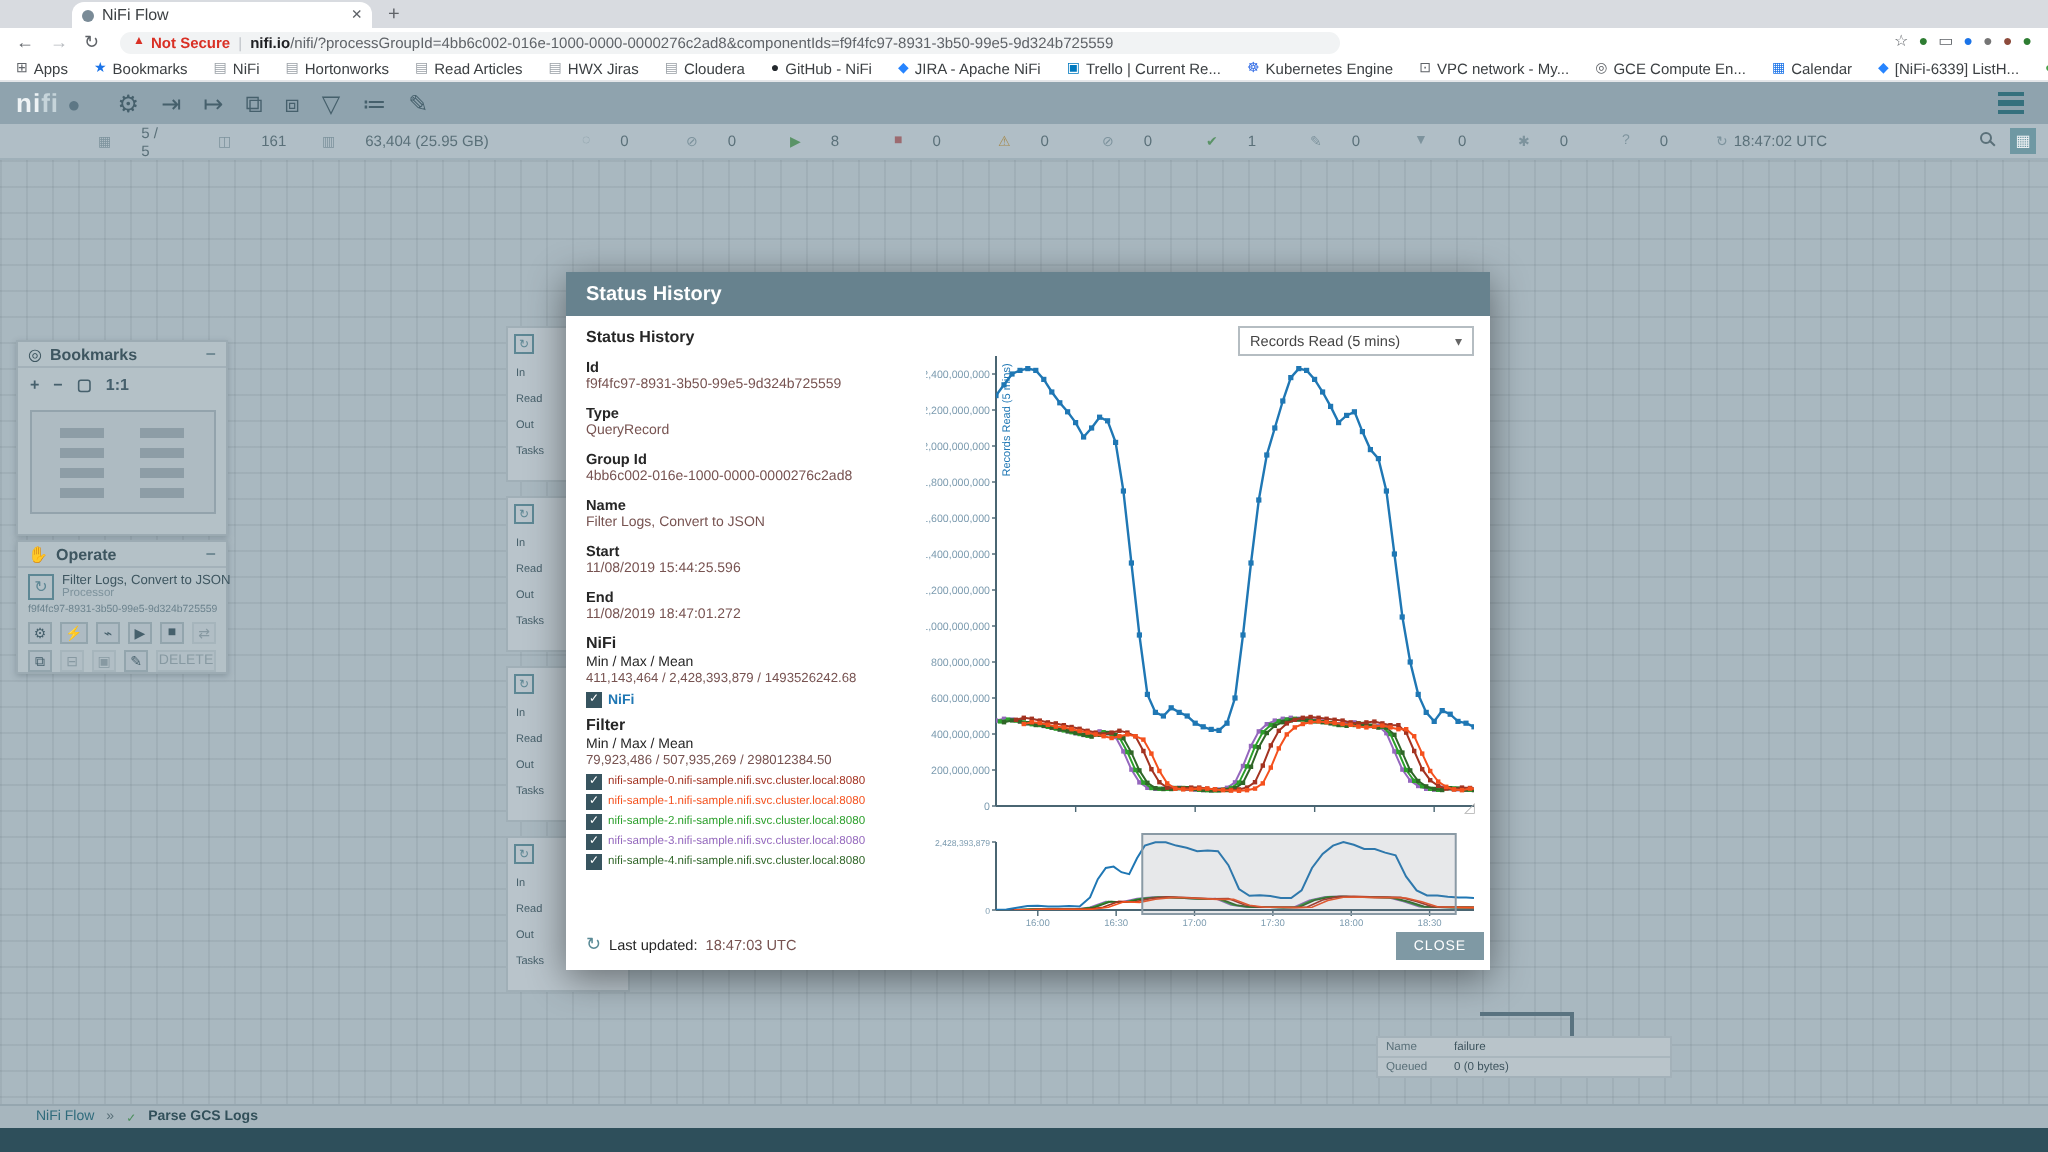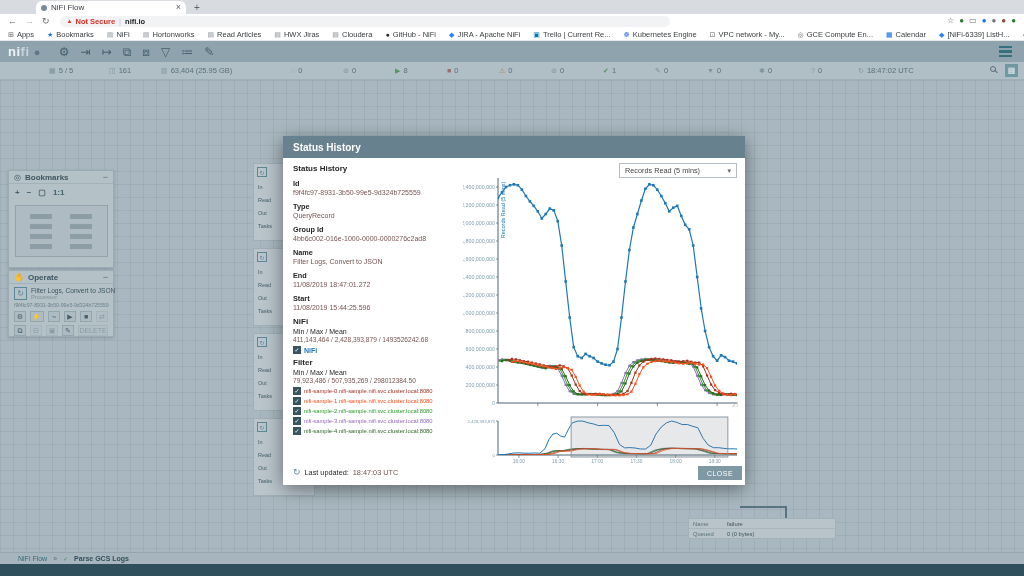--- a/index.html
+++ b/index.html
@@ -35,21 +35,21 @@
   #nifi-logo{margin-left:8px;font-size:13px;font-weight:bold;letter-spacing:.5px;}
   #nifi-logo .ni{color:#eef3f5;}
   #nifi-logo .fi{color:#c6d4da;}
   #nifi-logo .drop{color:#5d7785;font-size:11px;}
   #nifi-toolbar-icons{display:flex;gap:11px;margin-left:18px;}
   .cmp-ic{font-size:12px;color:#46606c;}
   #hamburger{margin-left:auto;margin-right:12px;display:flex;flex-direction:column;gap:2px;}
   #hamburger span{display:block;width:13px;height:2.5px;background:#35707d;}
   #status-bar{left:0;top:62px;width:1024px;height:18px;background:#b0bec6;border-bottom:1px solid #9fb0b9;display:flex;align-items:center;font-size:7.5px;color:#5a7079;}
   #status-items{display:flex;align-items:center;margin-left:20px;gap:0;}
-  .st-item{display:flex;align-items:center;gap:3px;width:52px;padding-left:29px;}
+  .st-item{display:flex;align-items:center;gap:15px;width:52px;padding-left:29px;}
   .st-item:first-child{width:60px;}
   .st-item:nth-child(3){width:130px;}
   .st-ic{font-size:7px;color:#7d939d;}
   #status-time{display:flex;align-items:center;gap:3px;margin-left:24px;}
   #status-right{margin-left:auto;margin-right:6px;display:flex;align-items:center;gap:6px;}
   .magwrap{position:relative;width:9px;height:9px;}
   .mag{position:absolute;left:0;top:0;width:6px;height:6px;border:1px solid #5a7079;border-radius:50%;}
   .mag::after{content:"";position:absolute;width:4px;height:1px;background:#5a7079;transform:rotate(45deg);right:-3px;bottom:-1px;}
   #settings-btn{width:13px;height:13px;background:#6f98a3;color:#e8eef1;font-size:8px;display:flex;align-items:center;justify-content:center;}
 
@@ -135,20 +135,21 @@
 
   <div class="abs" id="toolbar-row">
     <span class="navic">←</span>
     <span class="navic dis">→</span>
     <span class="navic">↻</span>
     <div id="omnibox">
       <span class="warn-tri">▲</span>
       <span class="notsecure">Not Secure</span>
       <span class="om-sep">|</span>
       <span class="om-domain">nifi.io</span>
+      <span class="om-path">/nifi/?processGroupId=4bb6c002-016e-1000-0000-0000276c2ad8&amp;componentIds=f9f4fc97-8931-3b50-99e5-9d324b725559</span>
     </div>
     <div id="ext-icons">
         <span class="ext-ic" style="color: rgb(95, 99, 104);">☆</span>
         <span class="ext-ic" style="color: rgb(46, 125, 50);">●</span>
         <span class="ext-ic" style="color: rgb(95, 99, 104);">▭</span>
         <span class="ext-ic" style="color: rgb(26, 115, 232);">●</span>
         <span class="ext-ic" style="color: rgb(117, 117, 117);">●</span>
         <span class="ext-ic" style="color: rgb(141, 75, 60);">●</span>
         <span class="ext-ic" style="color: rgb(46, 125, 50);">●</span>
       </div>
@@ -441,26 +442,26 @@
           </div>
           <div class="fld">
             <div class="l">Group Id</div>
             <div class="v">4bb6c002-016e-1000-0000-0000276c2ad8</div>
           </div>
           <div class="fld">
             <div class="l">Name</div>
             <div class="v">Filter Logs, Convert to JSON</div>
           </div>
           <div class="fld">
+            <div class="l">Start</div>
+            <div class="v">11/08/2019 15:44:25.596</div>
+          </div>
+          <div class="fld">
             <div class="l">End</div>
             <div class="v">11/08/2019 18:47:01.272</div>
-          </div>
-          <div class="fld">
-            <div class="l">Start</div>
-            <div class="v">11/08/2019 15:44:25.596</div>
           </div>
         </div>
       <div class="sec-title" style="margin:2px 0 2px;">NiFi</div>
       <div class="mmm-l">Min / Max / Mean</div>
       <div class="mmm-v">411,143,464 / 2,428,393,879 / 1493526242.68</div>
       <div id="nifi-legend">
           <div class="legend-row">
             <span class="cbx">✓</span>
             <span class="legend-nifi" style="color: rgb(31, 119, 180);">NiFi</span>
           </div>

